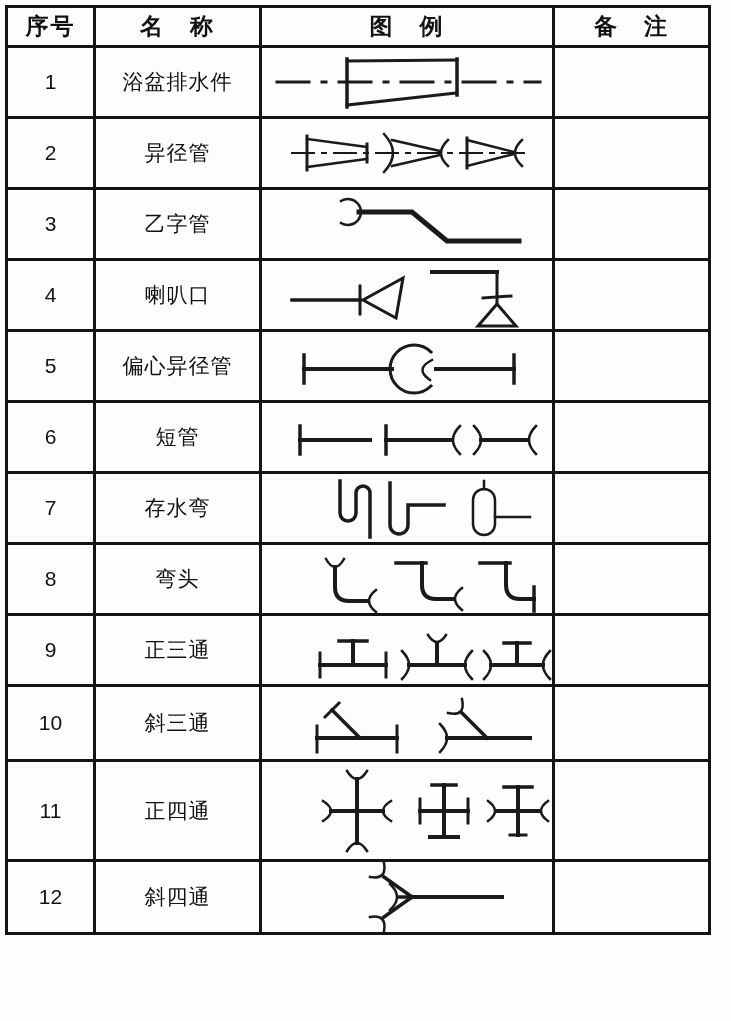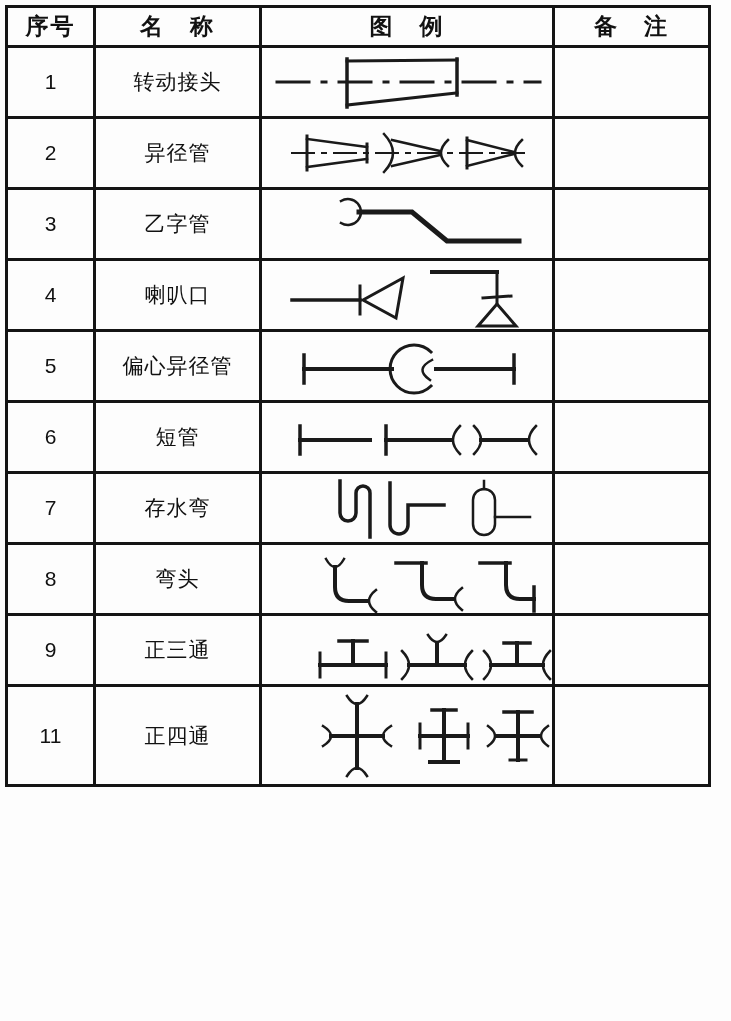--- a/index.html
+++ b/index.html
@@ -42,21 +42,21 @@
   <tbody>
       <tr class="hdr">
     <th>序号</th>
     <th>名　称</th>
     <th>图　例</th>
     <th>备　注</th>
   </tr>
 
   <tr class="r">
     <td class="num">1</td>
-    <td class="name">转动接头</td>
+    <td class="name">浴盆排水件</td>
     <td class="sym">
       <svg width="290" height="66" viewBox="0 0 290 66">
         <line class="stroke" x1="15" y1="33" x2="278" y2="33" stroke-width="3" stroke-dasharray="32 13 4 13"></line>
         <line class="stroke" x1="85" y1="10" x2="85" y2="58" stroke-width="3.5"></line>
         <line class="stroke" x1="195" y1="10" x2="195" y2="46" stroke-width="3.5"></line>
         <line class="stroke" x1="85" y1="12" x2="195" y2="11" stroke-width="3"></line>
         <line class="stroke" x1="85" y1="56" x2="195" y2="44" stroke-width="3"></line>
       </svg>
     </td>
     <td></td>
@@ -197,20 +197,38 @@
         <path class="stroke" d="M 222 34 Q 236 48 222 62" stroke-width="2.5"></path>
         <line class="stroke" x1="229" y1="48" x2="281" y2="48" stroke-width="4"></line>
         <path class="stroke" d="M 288 34 Q 274 48 288 62" stroke-width="2.5"></path>
         <line class="stroke" x1="255" y1="48" x2="255" y2="26" stroke-width="4"></line>
         <line class="stroke" x1="242" y1="26" x2="268" y2="26" stroke-width="3.5"></line>
       </svg>
     </td>
     <td></td>
   </tr>
 
+  <tr class="r10">
+    <td class="num">10</td>
+    <td class="name">斜三通</td>
+    <td class="sym">
+      <svg width="290" height="70" viewBox="0 0 290 70">
+        <line class="stroke" x1="55" y1="50" x2="135" y2="50" stroke-width="4"></line>
+        <line class="stroke" x1="55" y1="38" x2="55" y2="64" stroke-width="3"></line>
+        <line class="stroke" x1="135" y1="38" x2="135" y2="64" stroke-width="3"></line>
+        <line class="stroke" x1="98" y1="50" x2="70" y2="22" stroke-width="3.5"></line>
+        <line class="stroke" x1="63" y1="29" x2="77" y2="15" stroke-width="3"></line>
+        <path class="stroke" d="M 178 36 Q 192 50 178 64" stroke-width="2.5"></path>
+        <line class="stroke" x1="185" y1="50" x2="268" y2="50" stroke-width="4"></line>
+        <line class="stroke" x1="225" y1="50" x2="200" y2="25" stroke-width="3.5"></line>
+        <path class="stroke" d="M 200 11 Q 204 29 186 25" stroke-width="2.5"></path>
+      </svg>
+    </td>
+    <td></td>
+  </tr>
 
   <tr class="r11">
     <td class="num">11</td>
     <td class="name">正四通</td>
     <td class="sym">
       <svg width="290" height="96" viewBox="0 0 290 96">
         <line class="stroke" x1="69" y1="48" x2="121" y2="48" stroke-width="4"></line>
         <line class="stroke" x1="95" y1="16" x2="95" y2="80" stroke-width="4"></line>
         <path class="stroke" d="M 85 8 Q 95 24 105 8" stroke-width="2.5"></path>
         <path class="stroke" d="M 85 88 Q 95 72 105 88" stroke-width="2.5"></path>
@@ -226,15 +244,31 @@
         <line class="stroke" x1="256" y1="24" x2="256" y2="72" stroke-width="4"></line>
         <path class="stroke" d="M 226 38 Q 240 48 226 58" stroke-width="2.5"></path>
         <path class="stroke" d="M 286 38 Q 272 48 286 58" stroke-width="2.5"></path>
         <line class="stroke" x1="242" y1="24" x2="270" y2="24" stroke-width="3.5"></line>
         <line class="stroke" x1="248" y1="72" x2="264" y2="72" stroke-width="3"></line>
       </svg>
     </td>
     <td></td>
   </tr>
 
+  <tr class="r">
+    <td class="num">12</td>
+    <td class="name">斜四通</td>
+    <td class="sym">
+      <svg width="290" height="70" viewBox="0 0 290 70">
+        <line class="stroke" x1="150" y1="35" x2="240" y2="35" stroke-width="4"></line>
+        <line class="stroke" x1="150" y1="35" x2="122" y2="15" stroke-width="3.5"></line>
+        <path class="stroke" d="M 122 1 Q 125 18 108 15" stroke-width="2.5"></path>
+        <line class="stroke" x1="150" y1="35" x2="122" y2="55" stroke-width="3.5"></line>
+        <path class="stroke" d="M 122 69 Q 125 52 108 55" stroke-width="2.5"></path>
+        <line class="stroke" x1="136" y1="35" x2="150" y2="35" stroke-width="3.5"></line>
+        <path class="stroke" d="M 128 22 Q 142 35 128 48" stroke-width="2.5"></path>
+      </svg>
+    </td>
+    <td></td>
+  </tr>
 
 </tbody>
   </table>
 
 </body></html>

